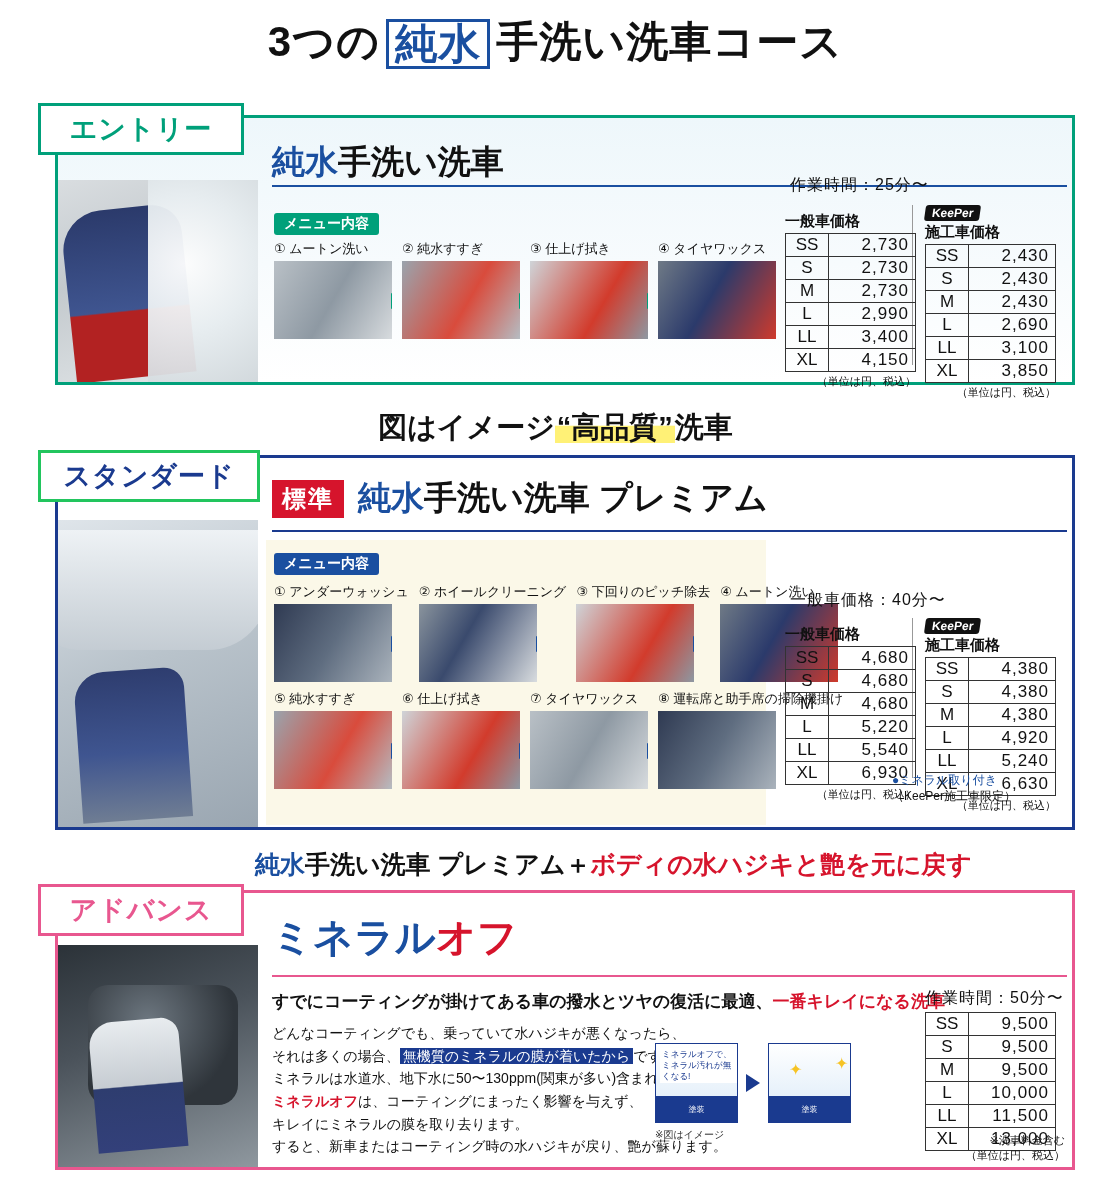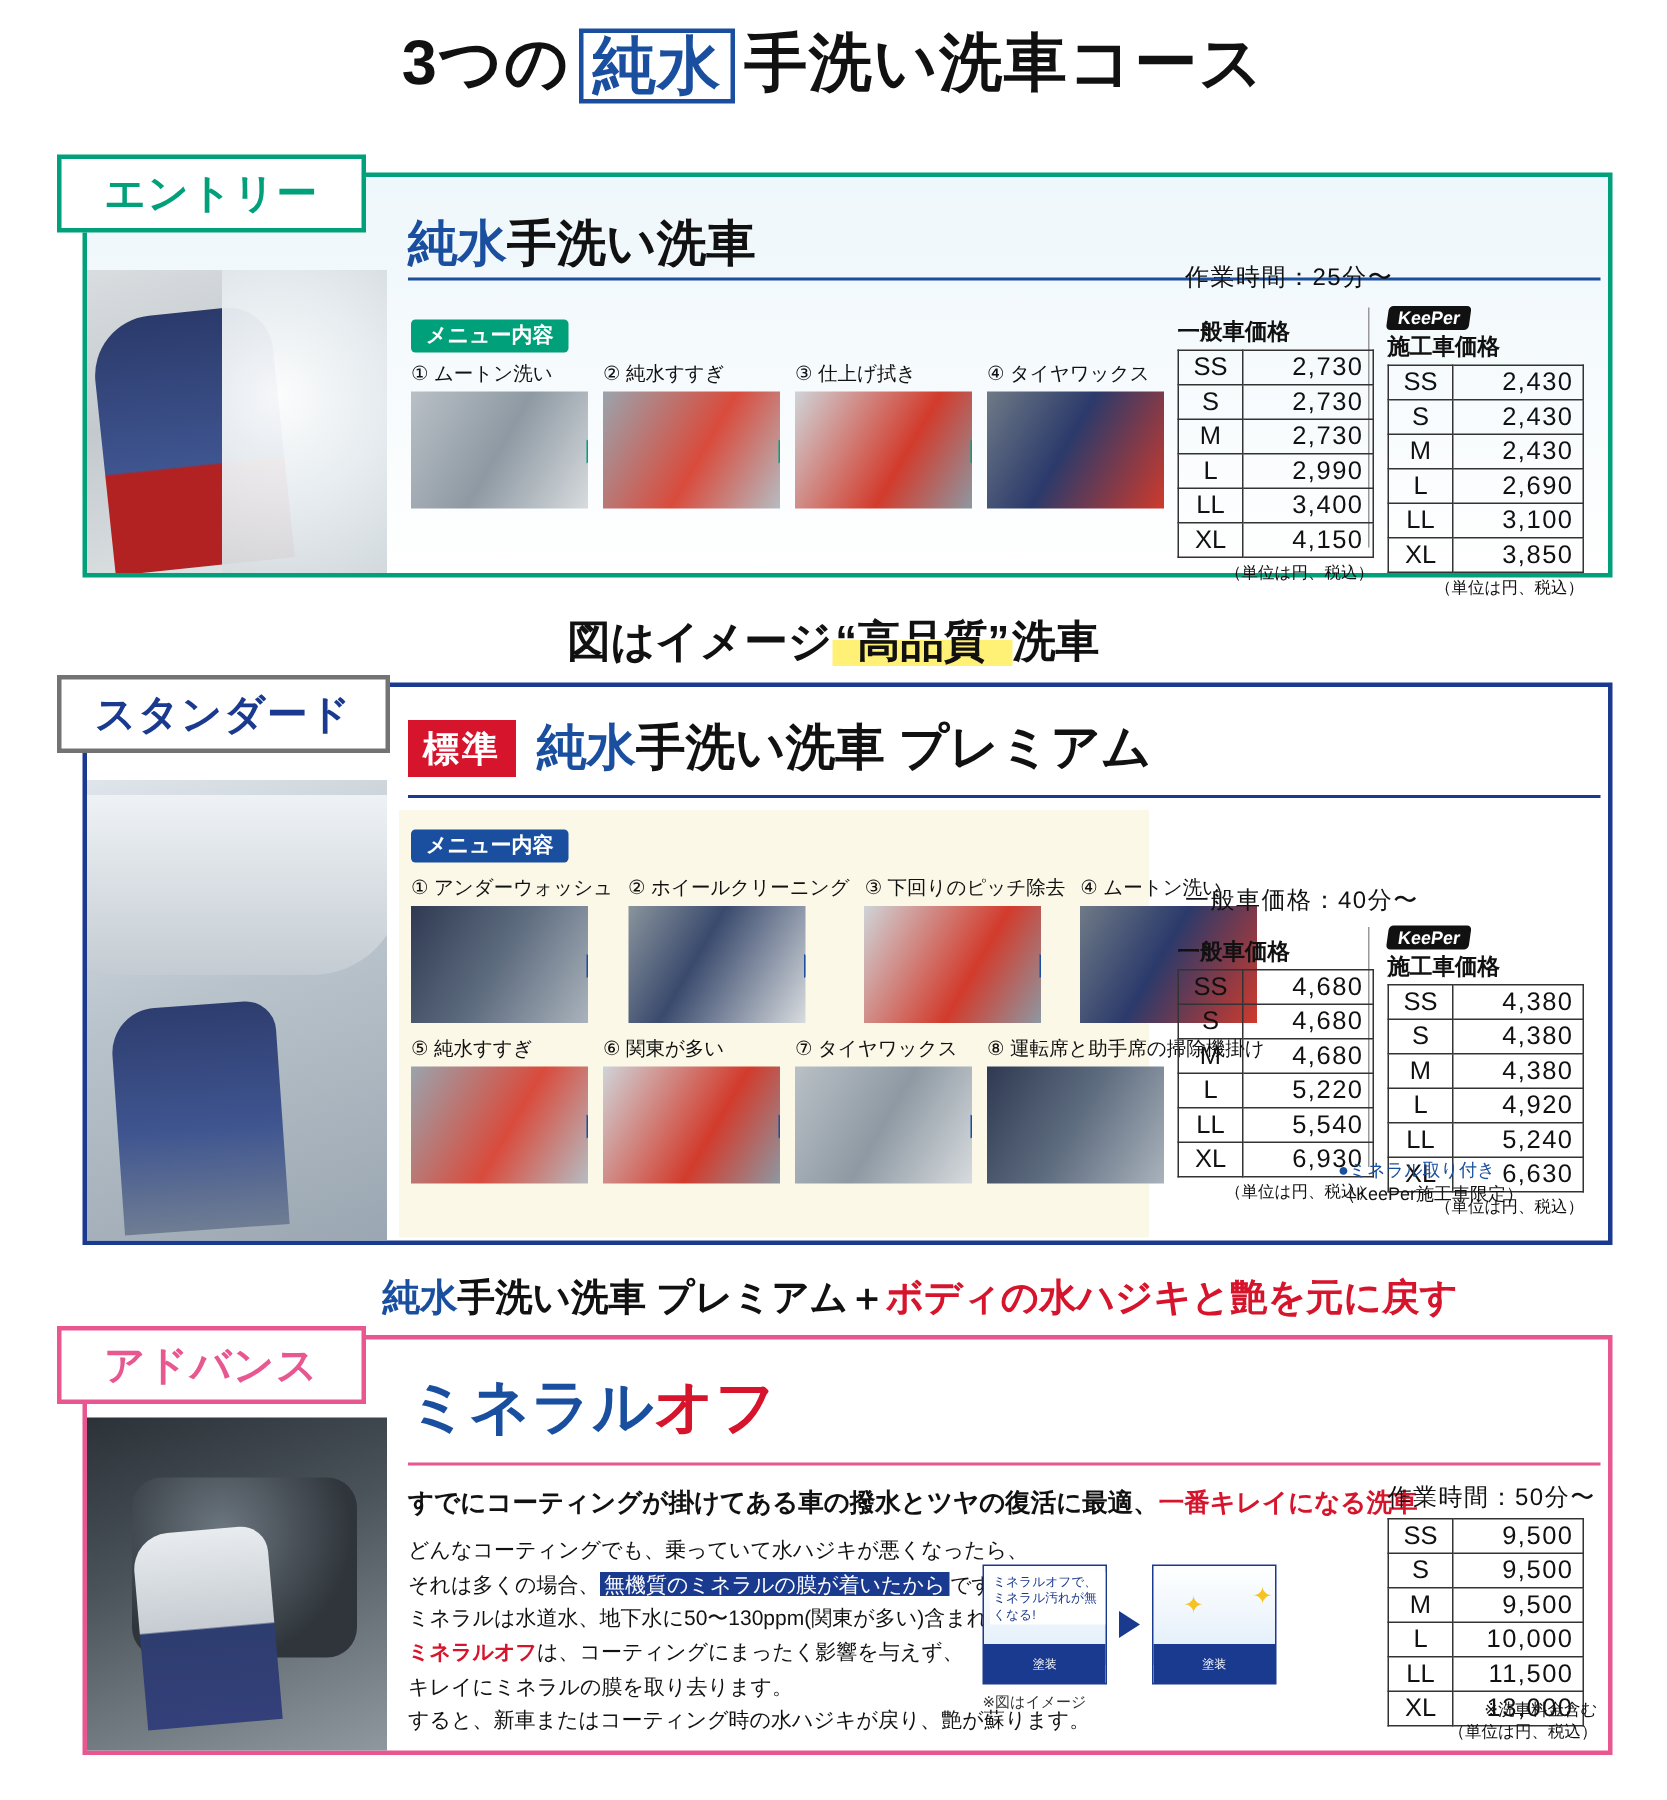--- a/index.html
+++ b/index.html
@@ -140,21 +140,21 @@
     background:linear-gradient(180deg,rgba(255,255,255,0) 45%, #fff176 46%, #fff176 100%);
     padding:0 2px;
     margin-top:17px;
   }
   .std-box{
     position:absolute;left:55px;top:455px;width:1020px;height:375px;
     border:3px solid #1a3a8f;background:#ffffff;box-sizing:border-box;
   }
   .tab-std{
     left:38px;top:450px;width:216px;height:46px;
-    border:3px solid #737373;color:#1a3a8f;
+    border:3px solid #22c55e;color:#1a3a8f;
   }
   .std-photo{
     position:absolute;left:58px;top:520px;width:200px;height:307px;
     background:linear-gradient(160deg,#dfe5ea 0%, #b9c3cb 45%, #9aa6b1 100%);
     overflow:hidden;
   }
   .std-photo:before{
     content:"";position:absolute;left:-20px;top:10px;width:230px;height:120px;
     background:linear-gradient(180deg,#eef2f5 0%, #c4ccd3 100%);
     border-radius:0 0 60px 40px;
@@ -424,21 +424,21 @@
   </div>
 
   <div class="steps std-steps2">
     <div class="step">
       <div class="step-cap">⑤ 純水すすぎ</div>
       <div class="step-img b">
           <span class="arrow blue"></span>
         </div>
     </div>
     <div class="step">
-      <div class="step-cap">⑥ 関東が多い</div>
+      <div class="step-cap">⑥ 仕上げ拭き</div>
       <div class="step-img c">
           <span class="arrow blue"></span>
         </div>
     </div>
     <div class="step">
       <div class="step-cap">⑦ タイヤワックス</div>
       <div class="step-img a">
           <span class="arrow blue"></span>
         </div>
     </div>

